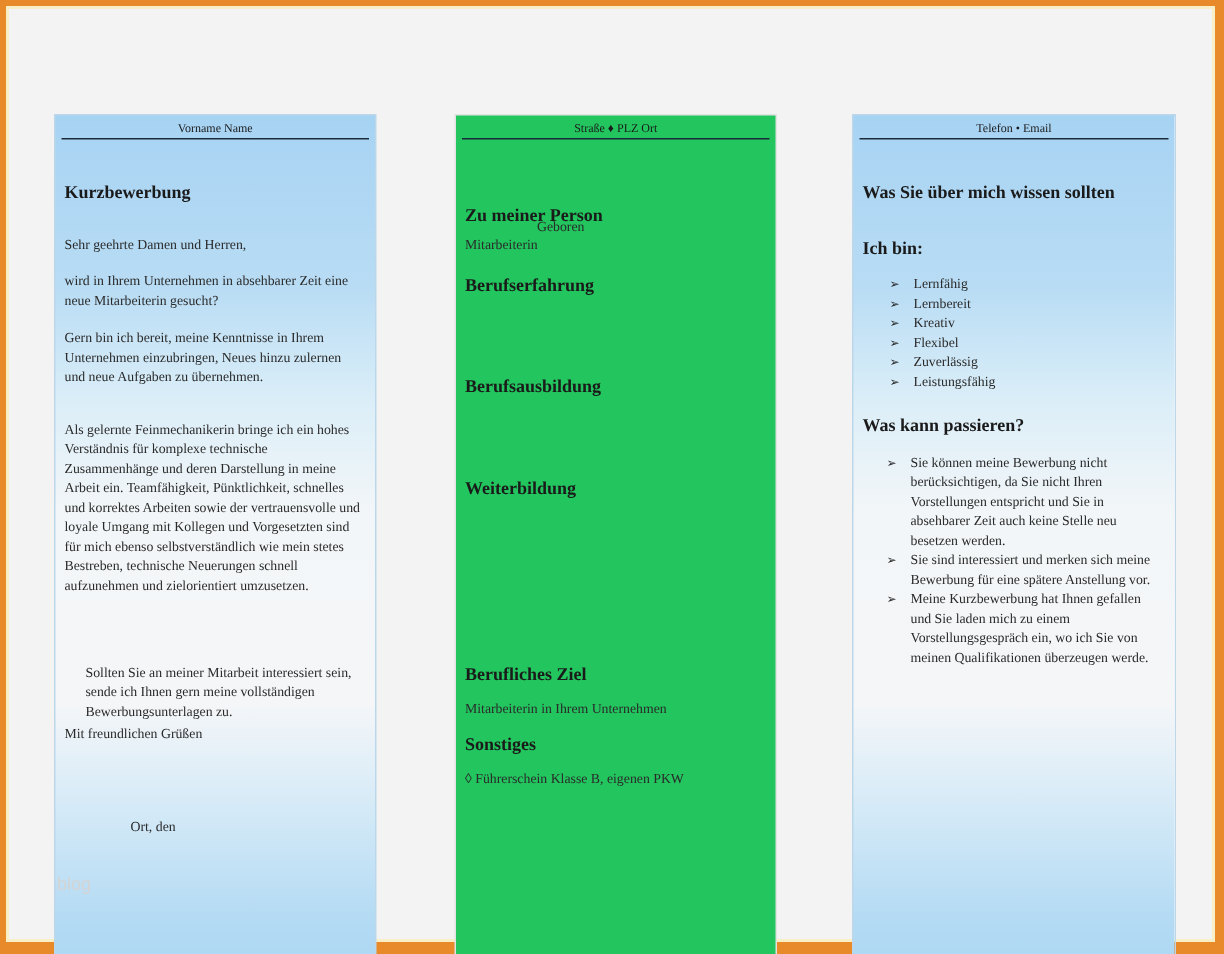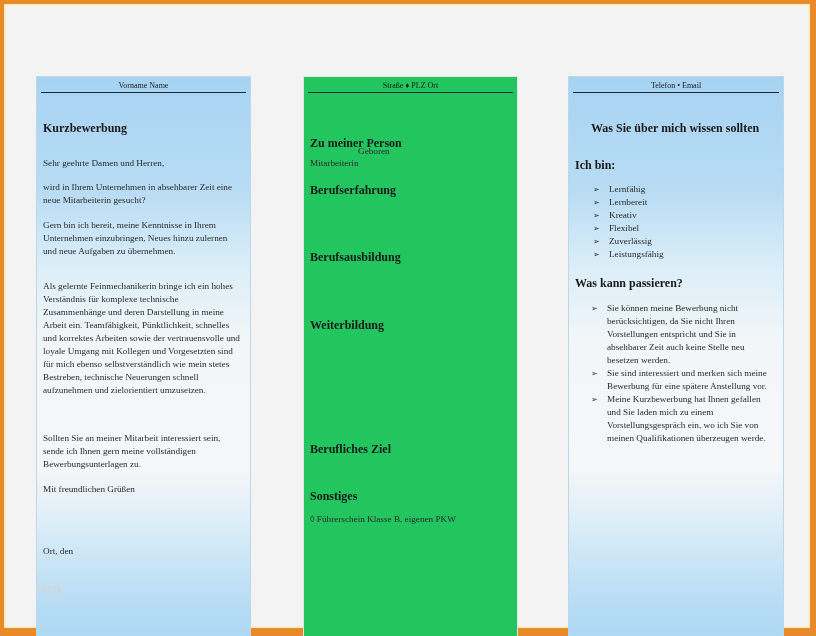--- a/index.html
+++ b/index.html
@@ -62,44 +62,45 @@
 <div class="frame">
 </div>
 
 <div class="panel blue" id="panel-left">
   <div class="head">Vorname Name</div>
   <p class="h" style="top:44px;">Kurzbewerbung</p>
   <p class="p" style="top:80px;">Sehr geehrte Damen und Herren,</p>
   <p class="p" style="top:104px;">wird in Ihrem Unternehmen in absehbarer Zeit eine neue Mitarbeiterin gesucht?</p>
   <p class="p" style="top:142px;">Gern bin ich bereit, meine Kenntnisse in Ihrem Unternehmen einzubringen, Neues hinzu zulernen und neue Aufgaben zu übernehmen.</p>
   <p class="p" style="top:203px;">Als gelernte Feinmechanikerin bringe ich ein hohes Verständnis für komplexe technische Zusammenhänge und deren Darstellung in meine Arbeit ein. Teamfähigkeit, Pünktlichkeit, schnelles und korrektes Arbeiten sowie der vertrauensvolle und loyale Umgang mit Kollegen und Vorgesetzten sind für mich ebenso selbstverständlich wie mein stetes Bestreben, technische Neuerungen schnell aufzunehmen und zielorientiert umzusetzen.</p>
-  <p class="p" style="top:355px;">Sollten Sie an meiner Mitarbeit interessiert sein, sende ich Ihnen gern meine vollständigen Bewerbungsunterlagen zu.</p>
+  <p class="p" style="top:365px;margin-left:14px;">Sollten Sie an meiner Mitarbeit interessiert sein, sende ich Ihnen gern meine vollständigen Bewerbungsunterlagen zu.</p>
   <p class="p" style="top:406px;">Mit freundlichen Grüßen</p>
-  <p class="p" style="top:468px;">Ort, den</p>
+  <p class="p" style="top:468px;margin-left:44px;">Ort, den</p>
 </div>
 
 <div class="panel plain" id="panel-mid">
   <div class="head">Straße ♦ PLZ Ort</div>
   <p class="h" style="top:45px;margin-top:14px;">Zu meiner Person</p>
   <p class="p" style="top:68px;margin-left:48px;">Geboren</p>
   <p class="p" style="top:80px;">Mitarbeiterin</p>
   <p class="h" style="top:106px;">Berufserfahrung</p>
   <p class="h" style="top:173px;">Berufsausbildung</p>
   <p class="h" style="top:241px;">Weiterbildung</p>
   <p class="h" style="top:365px;">Berufliches Ziel</p>
+  <p class="p" style="top:389px;">Mitarbeiterin in Ihrem Unternehmen</p>
   <p class="h" style="top:412px;">Sonstiges</p>
   <p class="p" style="top:436px;">
     <span>◊</span>
     <span>Führerschein Klasse B, eigenen PKW</span>
   </p>
 </div>
 
 <div class="panel blue" id="panel-right">
   <div class="head">Telefon  •  Email</div>
-  <p class="h" style="top:44px;margin-left:16px;">Was Sie über mich wissen sollten</p>
+  <p class="h" style="top:44px;">Was Sie über mich wissen sollten</p>
   <p class="h" style="top:81px;">Ich bin:</p>
   <ul class="arrows" style="left:24px; top:106px;">
     <li><span class="bullet">➢</span><span>Lernfähig</span></li>
     <li><span class="bullet">➢</span><span>Lernbereit</span></li>
     <li><span class="bullet">➢</span><span>Kreativ</span></li>
     <li><span class="bullet">➢</span><span>Flexibel</span></li>
     <li><span class="bullet">➢</span><span>Zuverlässig</span></li>
     <li><span class="bullet">➢</span><span>Leistungsfähig</span></li>
   </ul>
   <p class="h" style="top:199px;">Was kann passieren?</p>

